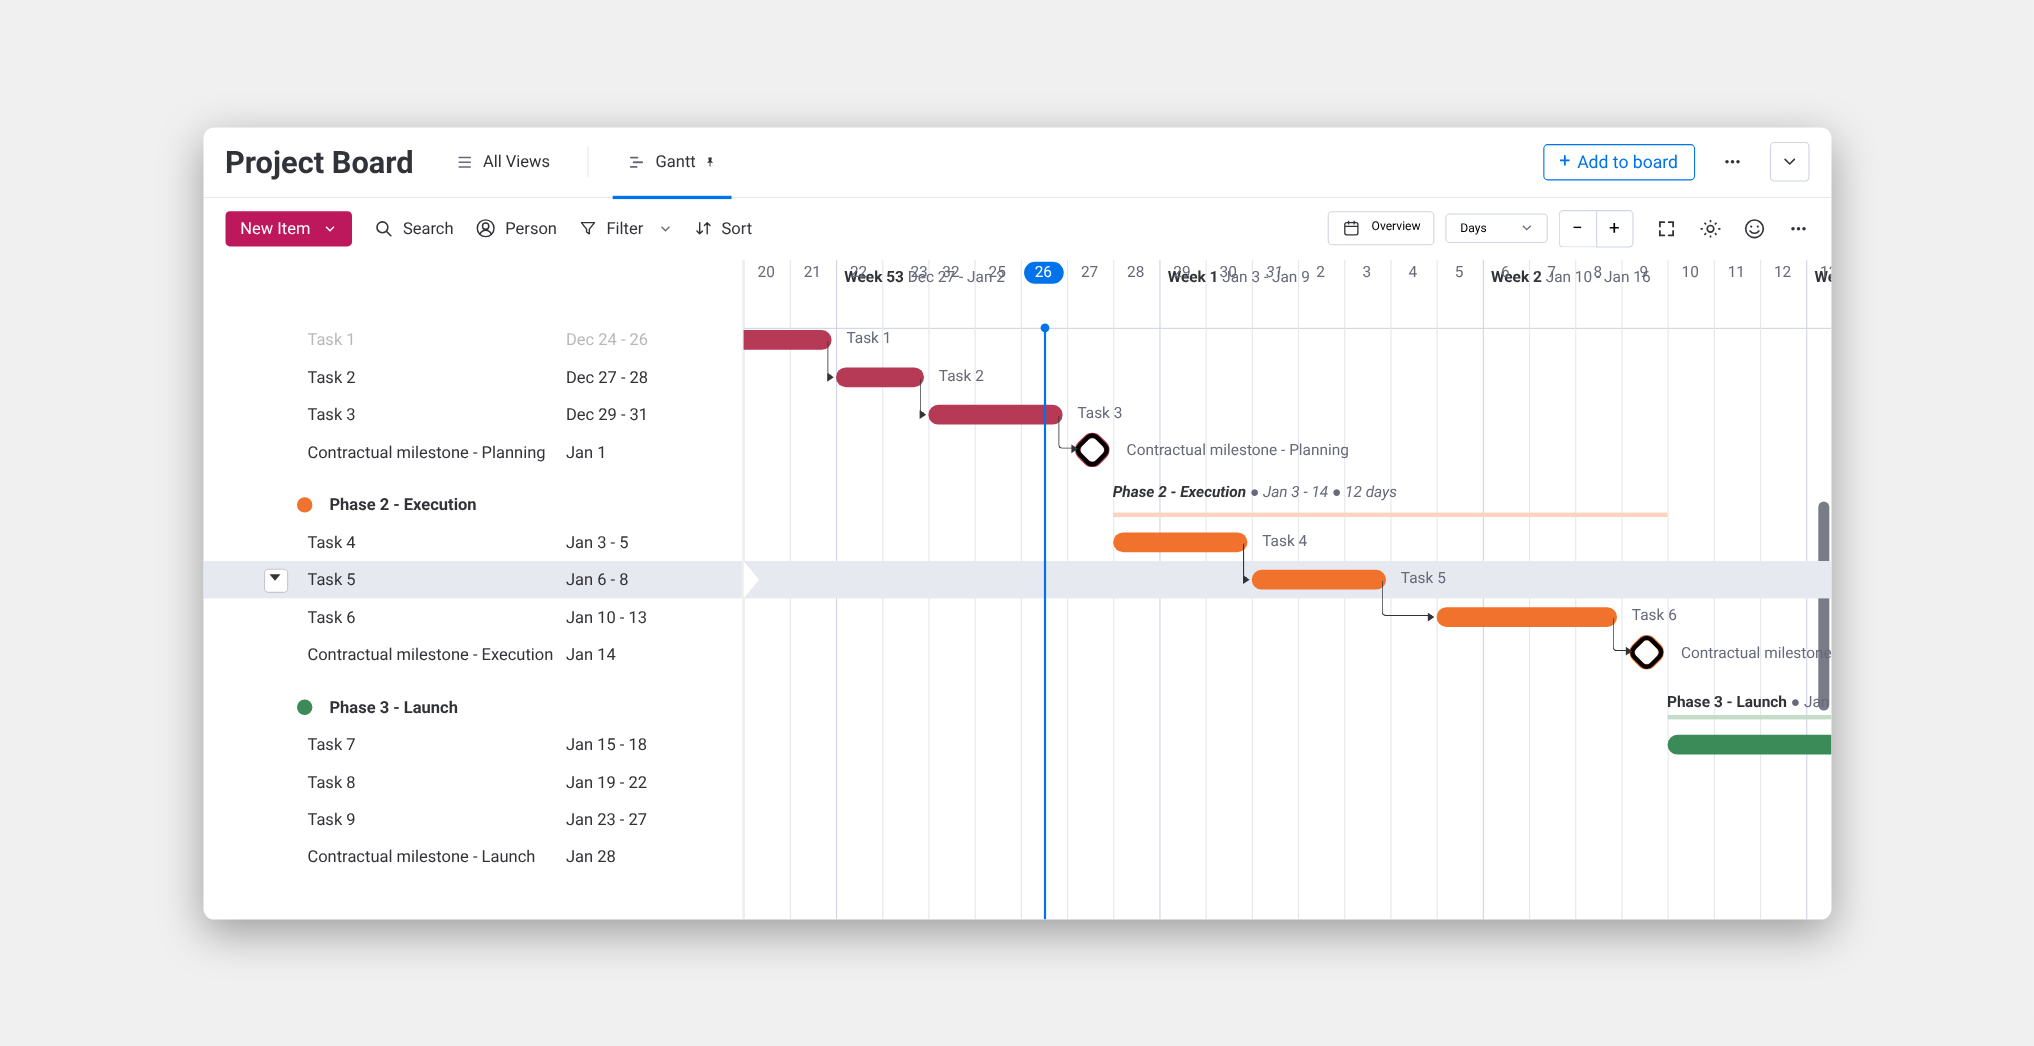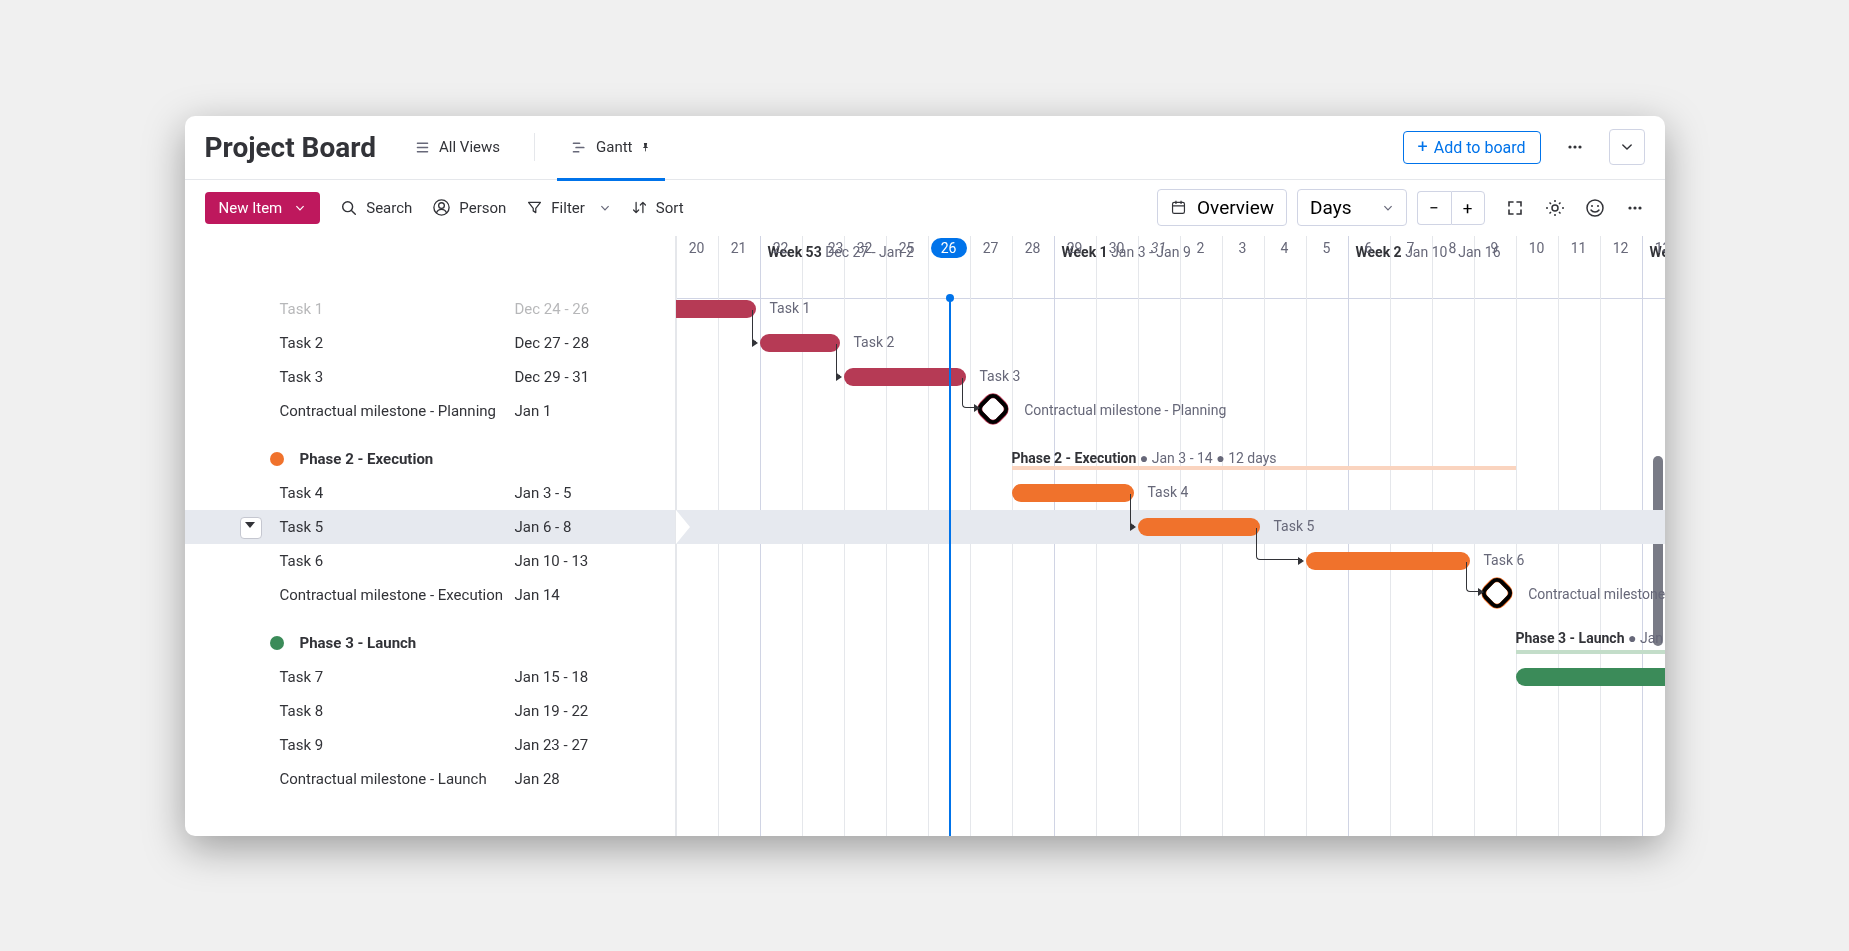--- a/index.html
+++ b/index.html
@@ -15,21 +15,21 @@
 .sep { width:1px; height:28px; background:#e5e7eb; margin:0 6px; }
 .spacer { flex:1; }
 .add-board { display:inline-flex; align-items:center; gap:6px; border:1px solid #0073ea; color:#0073ea; padding:6px 14px; border-radius:4px; font-size:16px; cursor:pointer; }
 .iconbtn { display:inline-flex; align-items:center; justify-content:center; width:36px; height:36px; border:1px solid #d0d4e4; border-radius:4px; color:#323338; cursor:pointer; }
 .iconbtn.noborder { border:none; }
 
 
 .toolbar { display:flex; align-items:center; padding:10px 20px; gap:20px; height:56px; }
 .newitem { background:#be185d; color:#fff; display:inline-flex; align-items:center; gap:12px; padding:7px 14px; border-radius:4px; font-size:15px; cursor:pointer; }
 .tb-item { display:inline-flex; align-items:center; gap:8px; font-size:15px; color:#323338; cursor:pointer; }
-.sel { display:inline-flex; align-items:center; gap:10px; border:1px solid #d0d4e4; border-radius:4px; padding:6px 12px; font-size:19px; cursor:pointer; }
+.sel { display:inline-flex; gap:10px; border:1px solid #d0d4e4; border-radius:4px; padding:6px 12px; font-size:11px; cursor:pointer; }
 .sq { display:inline-flex; align-items:center; justify-content:center; width:34px; height:34px; border:1px solid #d0d4e4; font-size:17px; cursor:pointer; }
 .sq.left { border-radius:4px 0 0 4px; border-right:none; }
 .sq.right { border-radius:0 4px 4px 0; }
 
 
 .content { display:flex; position:absolute; top:120px; bottom:0; left:0; right:0; }
 .sidebar { width:490px; flex-shrink:0; overflow:hidden; padding-top:62px; }
 .row { display:flex; align-items:center; height:34px; font-size:15px; color:#323338; padding-left:95px; }
 .row .nm { flex:1; }
 .row .dt { width:160px; color:#323338; }
@@ -308,21 +308,21 @@
           <div class="arrow" style="left: 76px; top: 41px;"></div>
           <div class="bar" style="left: 168px; top: 70px; width: 122px; background: rgb(182, 58, 85);"></div>
           <div class="bar-lbl" style="left: 304px; top: 70px;">Task 3</div>
           <div class="conn" style="left: 160px; top: 46px; width: 4px; height: 32px; border-radius: 0px 0px 0px 4px;"></div>
           <div class="arrow" style="left: 160px; top: 75px;"></div>
           <div class="milestone" style="left: 308.7px; top: 102px; --mc: #b63a55; box-sizing: border-box; border: 0px; background: rgb(255, 255, 255); outline: none; position: absolute; transform: rotate(45deg); width: 18px; height: 18px; border-radius: 5px; box-shadow: rgb(182, 58, 85) 0px 0px 0px 5px;"></div>
           <div class="bar-lbl" style="left: 348.7px; top: 104px;">Contractual milestone - Planning</div>
           <div class="conn" style="left: 286px; top: 80px; width: 16.7px; height: 30px; border-radius: 0px 0px 0px 4px;"></div>
           <div class="arrow" style="left: 298.7px; top: 106px;"></div>
           <div class="phase-underline" style="left: 336px; top: 168px; width: 504px; background: rgb(250, 212, 191);"></div>
-          <div class="phase-lbl" style="left: 336px; top: 152px;"><b>Phase 2 - Execution</b> ● Jan 3 - 14 ● 12 days</div>
+          <div class="phase-lbl" style="left: 336px; top: 141px; font-style: italic;"><b>Phase 2 - Execution</b> ● Jan 3 - 14 ● 12 days</div>
           <div class="bar" style="left: 336px; top: 186px; width: 122px; background: rgb(240, 114, 44);"></div>
           <div class="bar-lbl" style="left: 472px; top: 186px;">Task 4</div>
           <div class="row-hover-bg" style="top: 212px;"></div>
           <div class="row-hover-notch" style="top: 212px; left: 0px;"></div>
           <div class="bar" style="left: 462px; top: 220px; width: 122px; background: rgb(240, 114, 44);"></div>
           <div class="bar-lbl" style="left: 598px; top: 220px;">Task 5</div>
           <div class="conn" style="left: 454px; top: 196px; width: 4px; height: 32px; border-radius: 0px 0px 0px 4px;"></div>
           <div class="arrow" style="left: 454px; top: 225px;"></div>
           <div class="bar" style="left: 630px; top: 254px; width: 164px; background: rgb(240, 114, 44);"></div>
           <div class="bar-lbl" style="left: 808px; top: 254px;">Task 6</div>

